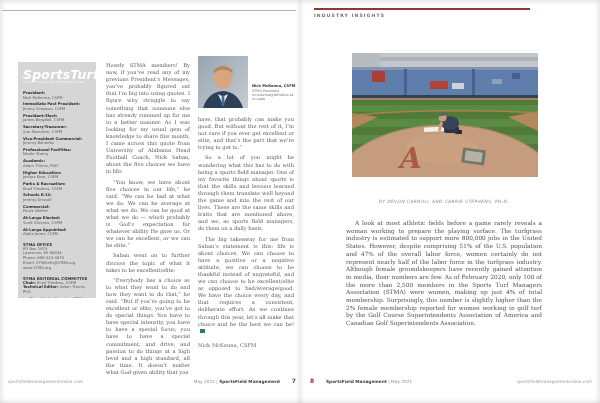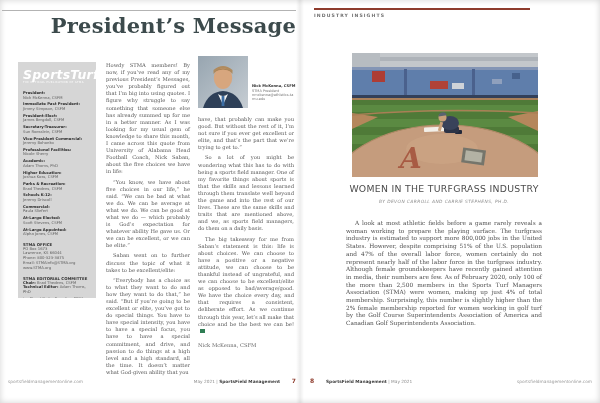--- a/index.html
+++ b/index.html
@@ -66,21 +66,20 @@
   .rp-body p{margin:0;text-indent:9px;}
   .fold{left:296px;top:0;width:8px;height:403px;
         background:linear-gradient(to right,rgba(0,0,0,0),rgba(0,0,0,.07),rgba(0,0,0,0));}
 </style>
 </head>
 <body>
 
 <div class="spread">
 
   <div class="abs lp-rule"></div>
-  <h1 class="abs lp-title">President’s Message</h1>
 
   <aside class="abs sidebar">
     <div class="logo">SportsTurf</div>
     <div class="logo-tag">THE OFFICIAL PUBLICATION OF STMA</div>
     <div>
         <div class="officer">
           <span class="olabel">President:</span>
           <span class="oname">Nick McKenna, CSFM</span>
         </div>
         <div class="officer">
@@ -235,21 +234,20 @@
         <rect x="87" y="69" width="3" height="9" fill="#c9a07a" transform="rotate(16 88.5 73.5)"></rect>
       </g>
       <text x="48" y="115" font-size="28" font-style="italic" font-weight="bold" fill="#a3503a" font-family="DejaVu Serif, serif" opacity="0.85">A</text>
       <g transform="rotate(8 122 104)">
         <rect x="110" y="96" width="23" height="15" fill="#75756b"></rect>
         <rect x="113" y="98.5" width="17" height="10" fill="#b3b2a4"></rect>
       </g>
     </svg>
   </div>
 
-  <h2 class="abs rp-title">WOMEN IN THE TURFGRASS INDUSTRY</h2>
   <div class="abs rp-byline">BY DEVON CARROLL AND CARRIE STEPHENS, PH.D.</div>
   <div class="abs rp-body">
     <p>A look at most athletic fields before a game rarely reveals a woman working to prepare the playing surface. The turfgrass industry is estimated to support more 800,000 jobs in the United States. However, despite comprising 51% of the U.S. population and 47% of the overall labor force, women certainly do not represent nearly half of the labor force in the turfgrass industry. Although female groundskeepers have recently gained attention in media, their numbers are few. As of February 2020, only 100 of the more than 2,500 members in the Sports Turf Managers Association (STMA) were women, making up just 4% of total membership. Surprisingly, this number is slightly higher than the 2% female membership reported for women working in golf turf by the Golf Course Superintendents Association of America and Canadian Golf Superintendents Association.</p>
   </div>
 
   <div class="abs footer rp-footer">
     <span class="pg">8</span>
     <span class="iss"><b>SportsField Management</b><span> | May 2021</span></span>
     <span class="site">sportsfieldmanagementonline.com</span>
   </div>

